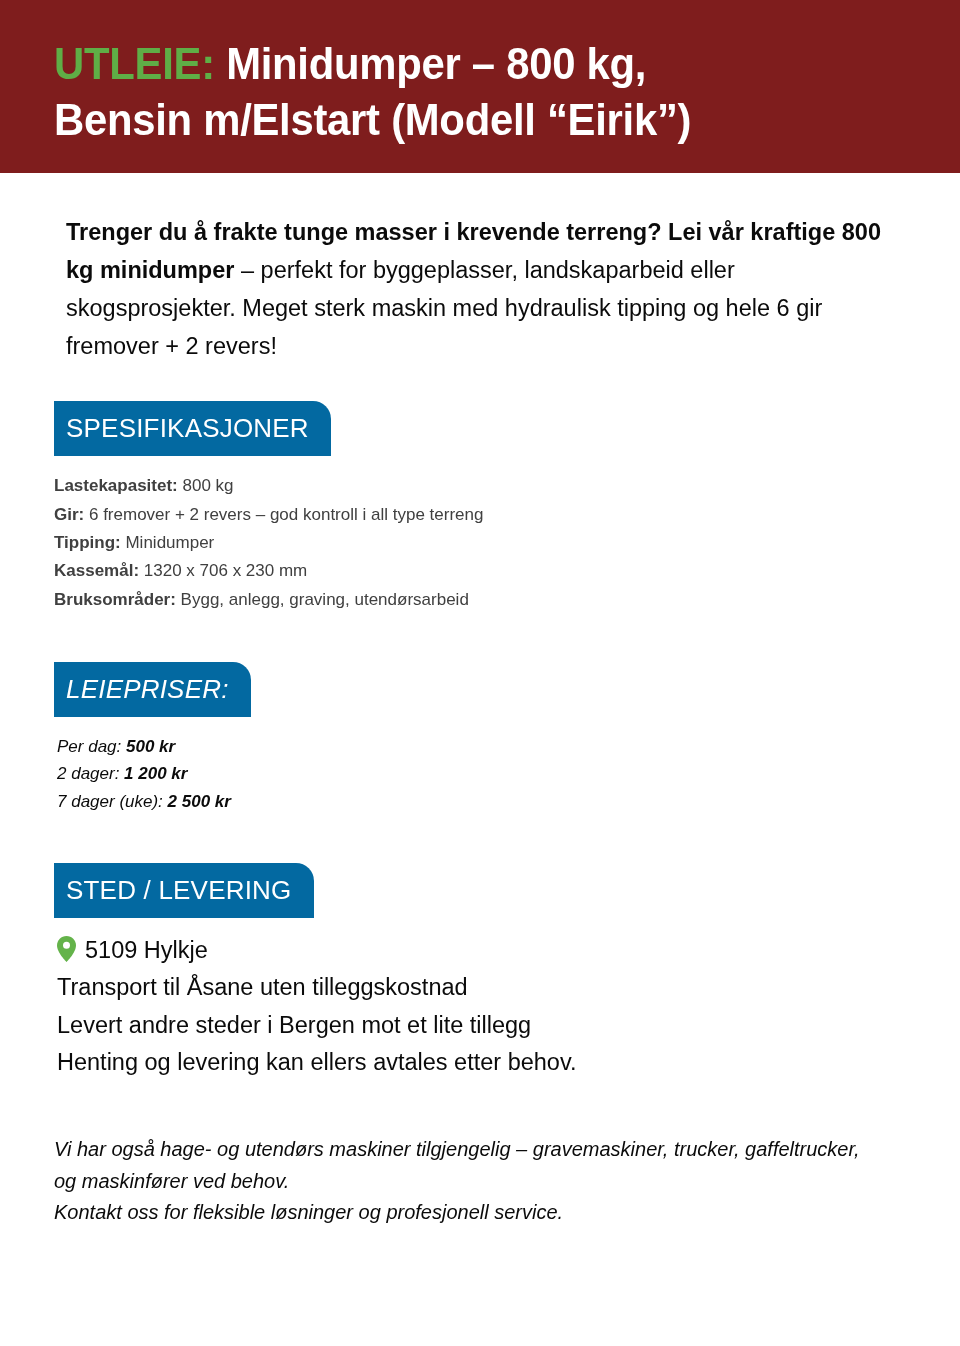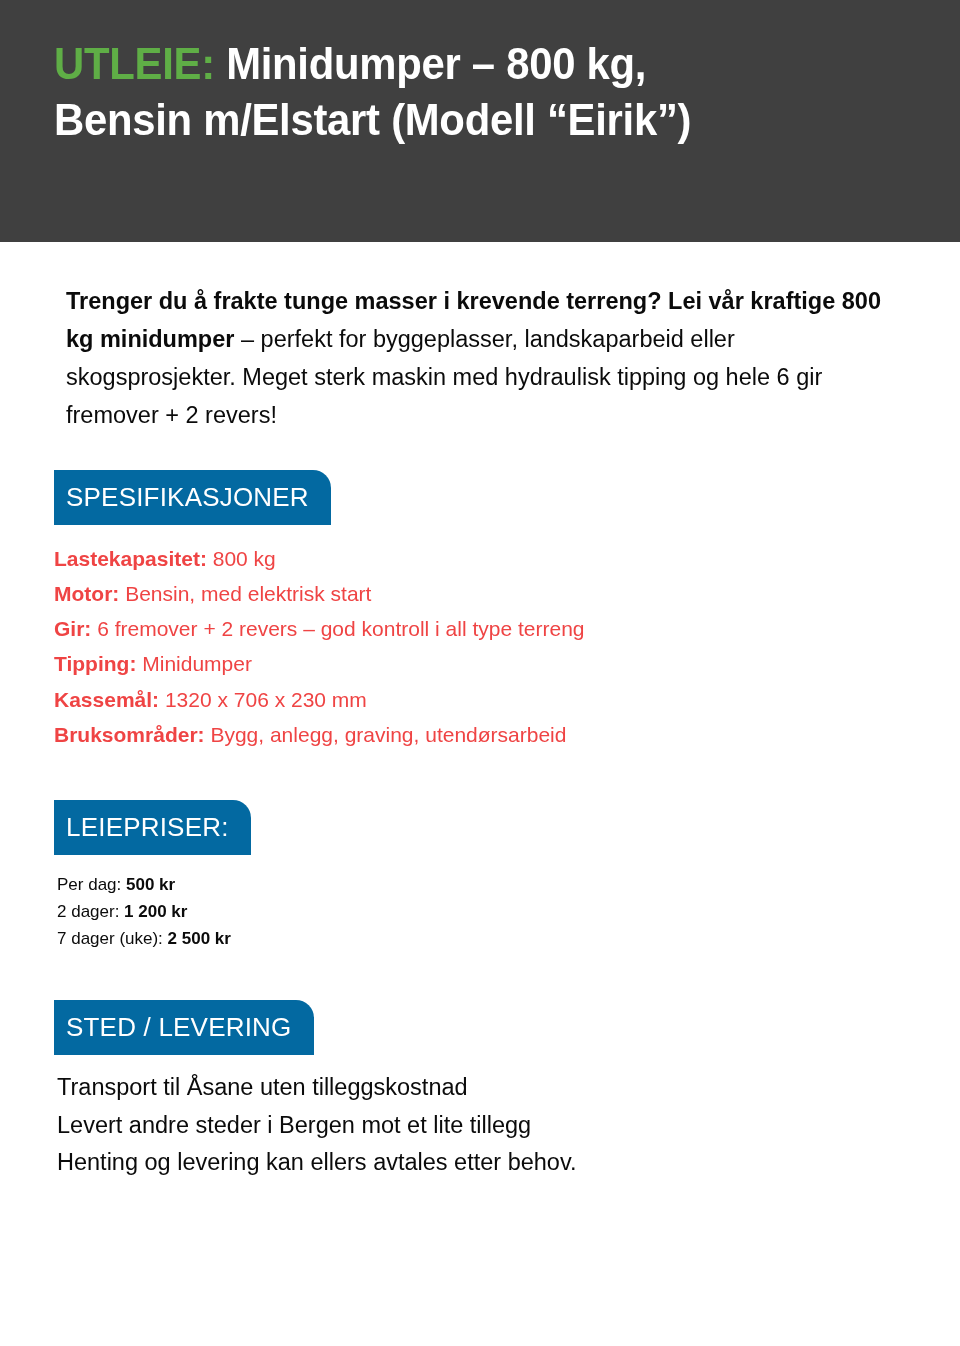--- a/index.html
+++ b/index.html
@@ -10,23 +10,23 @@
     width: 960px;
     height: 1346px;
     background: #ffffff;
     font-family: "Liberation Sans", sans-serif;
     color: #000000;
     overflow: hidden;
   }
 
   
   .header-band {
-    background: #404040;
+    background: #7f1d1d;
     width: 100%;
-    height: 242px;
+    height: 173px;
     box-sizing: border-box;
     padding: 36px 40px 0 54px;
   }
   .header-title {
     margin: 0;
     color: #ffffff;
     font-size: 45px;
     line-height: 1.24;
     font-weight: bold;
     letter-spacing: -0.3px;
@@ -63,36 +63,36 @@
     font-weight: normal;
     line-height: 1;
     padding: 14px 22px 15px 12px;
     border-radius: 0 18px 0 0;
     margin: 0;
     letter-spacing: 0.2px;
   }
   .badge-row { margin: 0; padding: 0; }
 
   .block-specs { margin-top: 36px; }
-  .block-prices { margin-top: 48px; }
+  .block-prices { margin-top: 48px; font-style: italic; }
   .block-place  { margin-top: 48px; }
 
   .spec-list,
   .price-list,
   .place-list {
     list-style: none;
     margin: 0;
     padding: 0;
   }
 
   .spec-list { margin-top: 16px; }
   .spec-list li {
-    font-size: 21px;
+    font-size: 17px;
     line-height: 1.67;
-    color: #ef4444;
+    color: #404040;
     white-space: nowrap;
   }
   .spec-list .spec-label { font-weight: bold; }
 
   .price-list { margin-top: 16px; padding-left: 3px; }
   .price-list li {
     font-size: 17px;
     line-height: 1.6;
     color: #0b0b0b;
   }
@@ -142,21 +142,20 @@
 <div class="page-body">
 
   <p class="intro"><b>Trenger du å frakte tunge masser i krevende terreng? Lei vår kraftige 800 kg minidumper</b><span> – perfekt for byggeplasser, landskaparbeid eller skogsprosjekter. Meget sterk maskin med hydraulisk tipping og hele 6 gir fremover + 2 revers!</span></p>
 
   <div class="block-specs">
     <div class="badge-row">
       <span class="section-badge">SPESIFIKASJONER</span>
     </div>
     <ul class="spec-list">
       <li><span class="spec-label">Lastekapasitet:</span><span> 800 kg</span></li>
-      <li><span class="spec-label">Motor:</span><span> Bensin, med elektrisk start</span></li>
       <li><span class="spec-label">Gir:</span><span> 6 fremover + 2 revers – god kontroll i all type terreng</span></li>
       <li><span class="spec-label">Tipping:</span><span> Minidumper</span></li>
       <li><span class="spec-label">Kassemål:</span><span> 1320 x 706 x 230 mm</span></li>
       <li><span class="spec-label">Bruksområder:</span><span> Bygg, anlegg, graving, utendørsarbeid</span></li>
     </ul>
   </div>
 
   <div class="block-prices">
     <div class="badge-row">
       <span class="section-badge">LEIEPRISER:</span>
@@ -166,20 +165,31 @@
       <li><span>2 dager: </span><span class="price-value">1 200 kr</span></li>
       <li><span>7 dager (uke): </span><span class="price-value">2 500 kr</span></li>
     </ul>
   </div>
 
   <div class="block-place">
     <div class="badge-row">
       <span class="section-badge">STED / LEVERING</span>
     </div>
     <ul class="place-list">
+      <li class="with-pin">
+        <span class="pin-icon">
+          <svg viewBox="0 0 19 26" width="19" height="26" aria-hidden="true">
+            <path d="M9.5 0C4.25 0 0 4.25 0 9.5C0 16.6 9.5 26 9.5 26C9.5 26 19 16.6 19 9.5C19 4.25 14.75 0 9.5 0Z" fill="#64b34a"></path>
+            <circle cx="9.5" cy="9.3" r="3.5" fill="#ffffff"></circle>
+          </svg>
+        </span>
+        <span>5109 Hylkje</span>
+      </li>
       <li>Transport til Åsane uten tilleggskostnad</li>
       <li>Levert andre steder i Bergen mot et lite tillegg</li>
       <li>Henting og levering kan ellers avtales etter behov.</li>
     </ul>
   </div>
 
+  <p class="footer-note">Vi har også hage- og utendørs maskiner tilgjengelig – gravemaskiner, trucker, gaffeltrucker, og maskinfører ved behov.
+Kontakt oss for fleksible løsninger og profesjonell service.</p>
 
 </div>
 
 </body></html>

